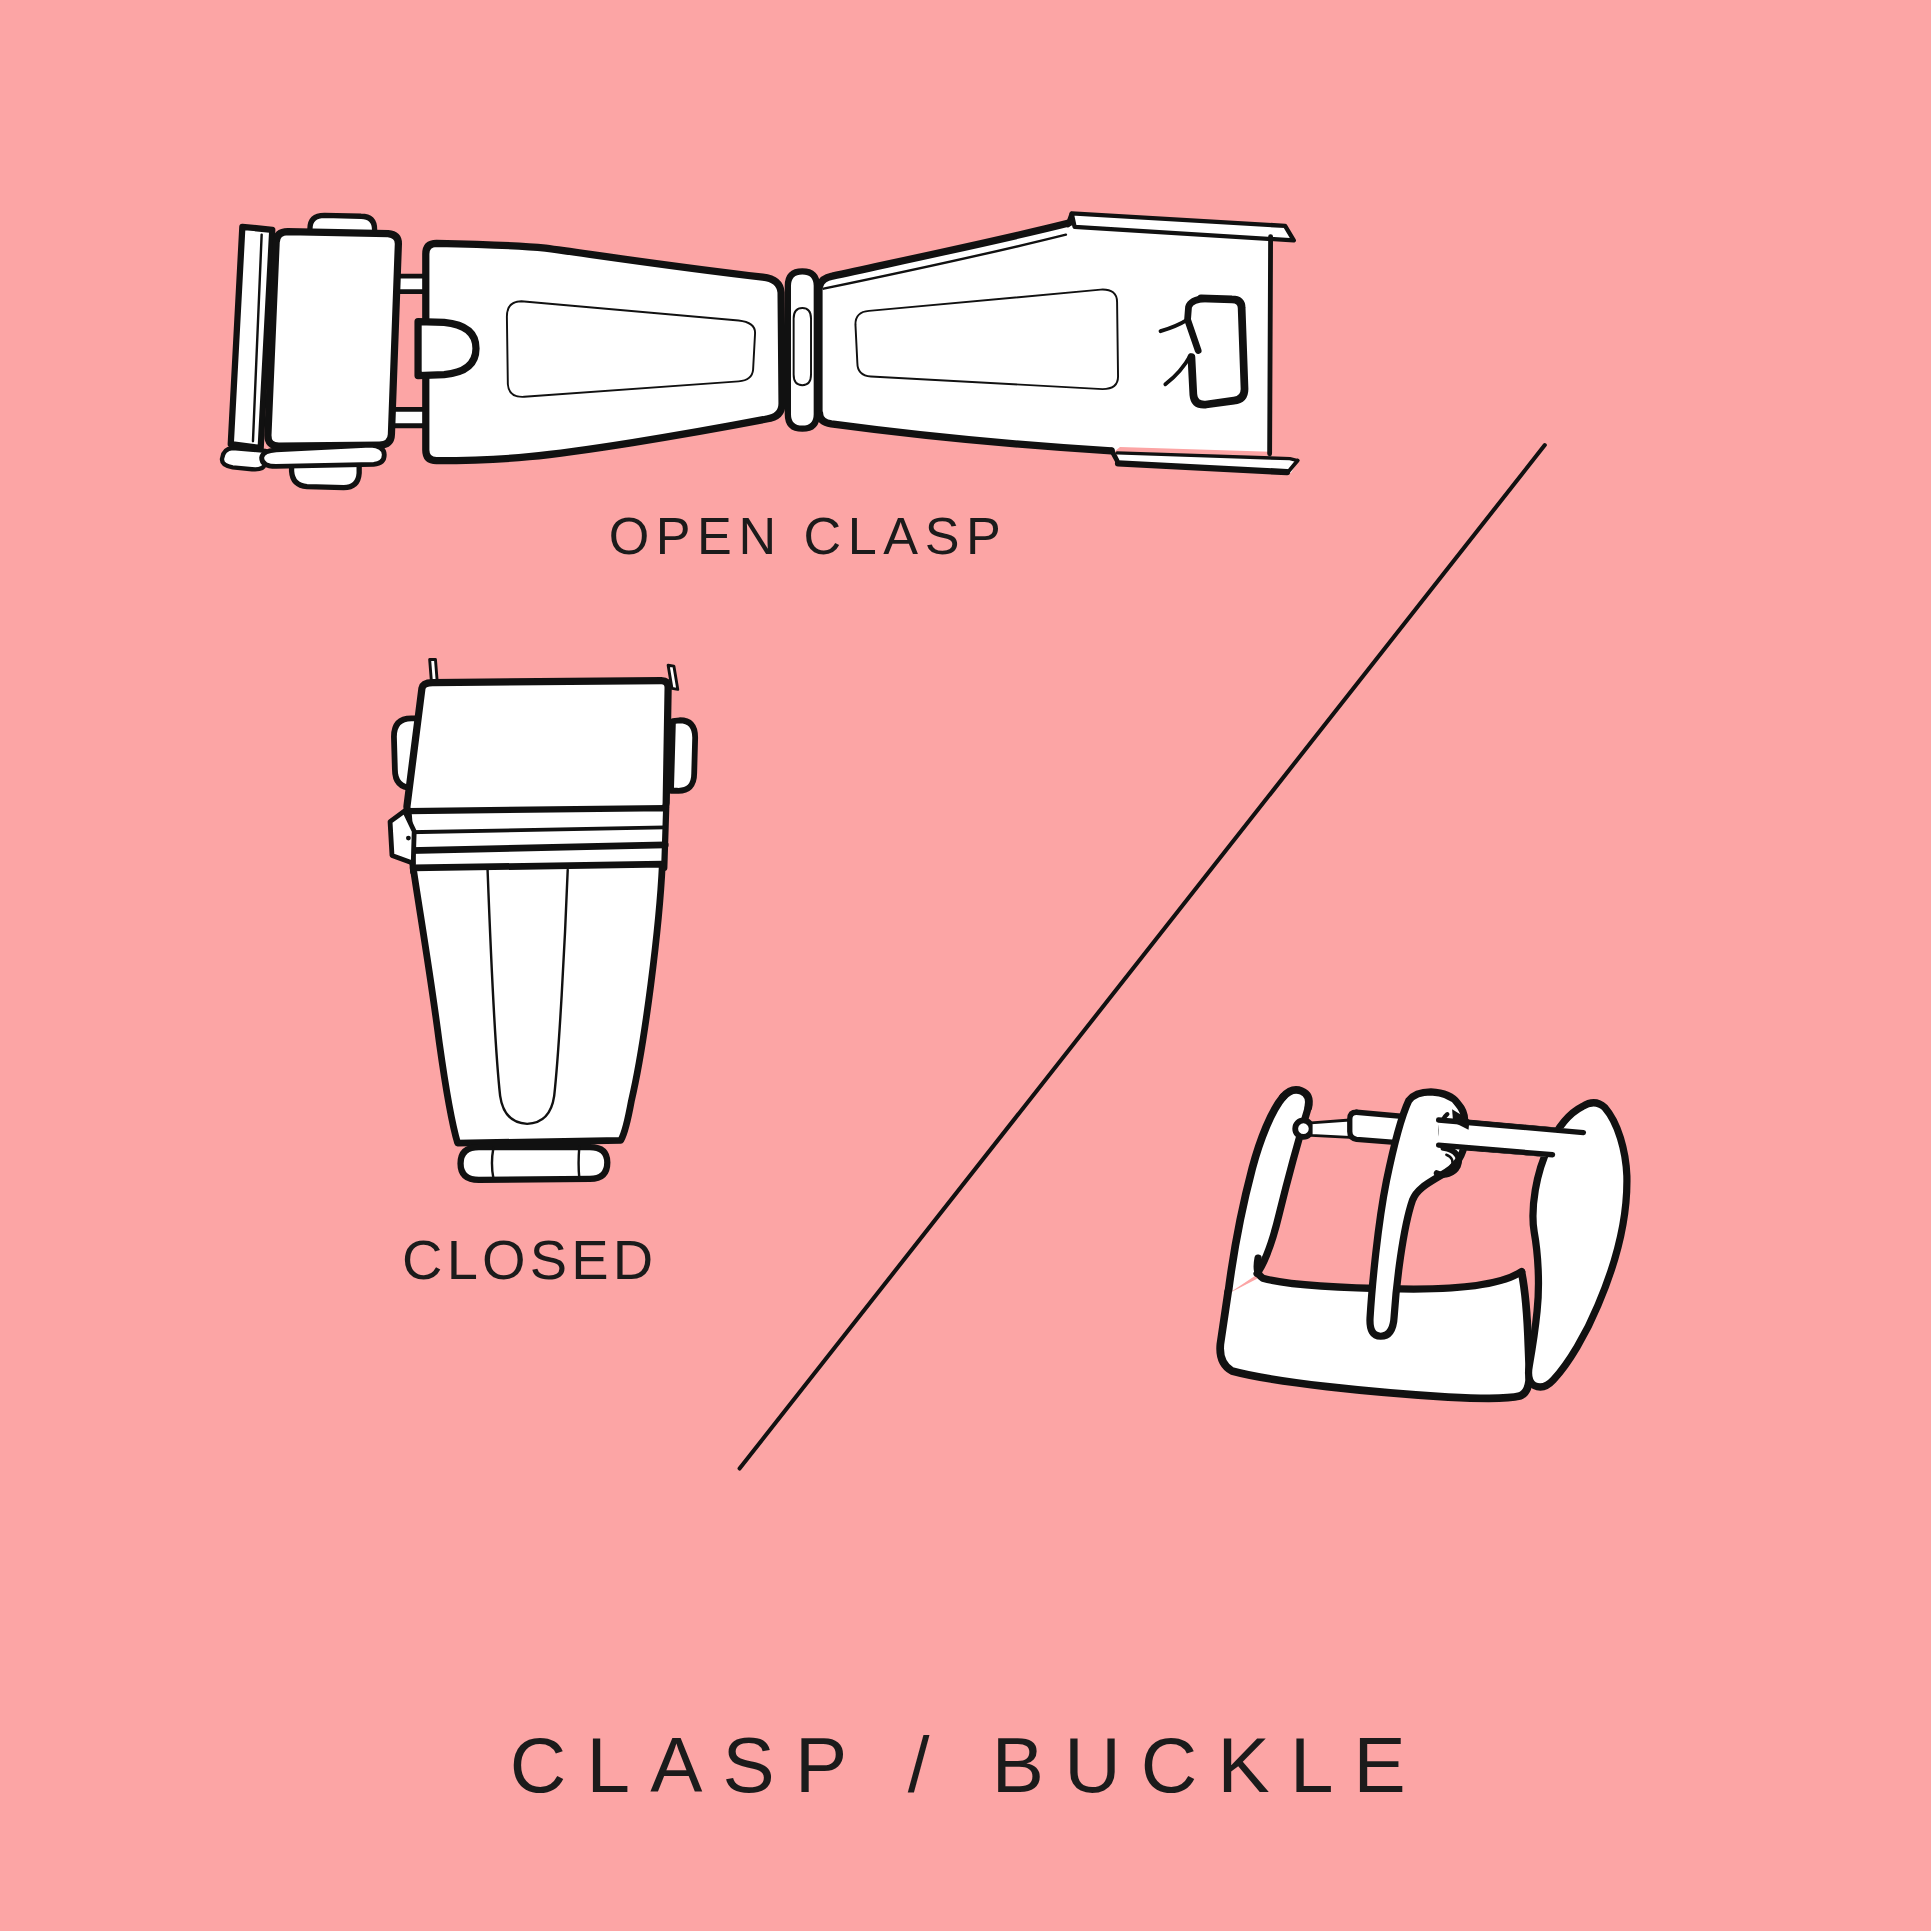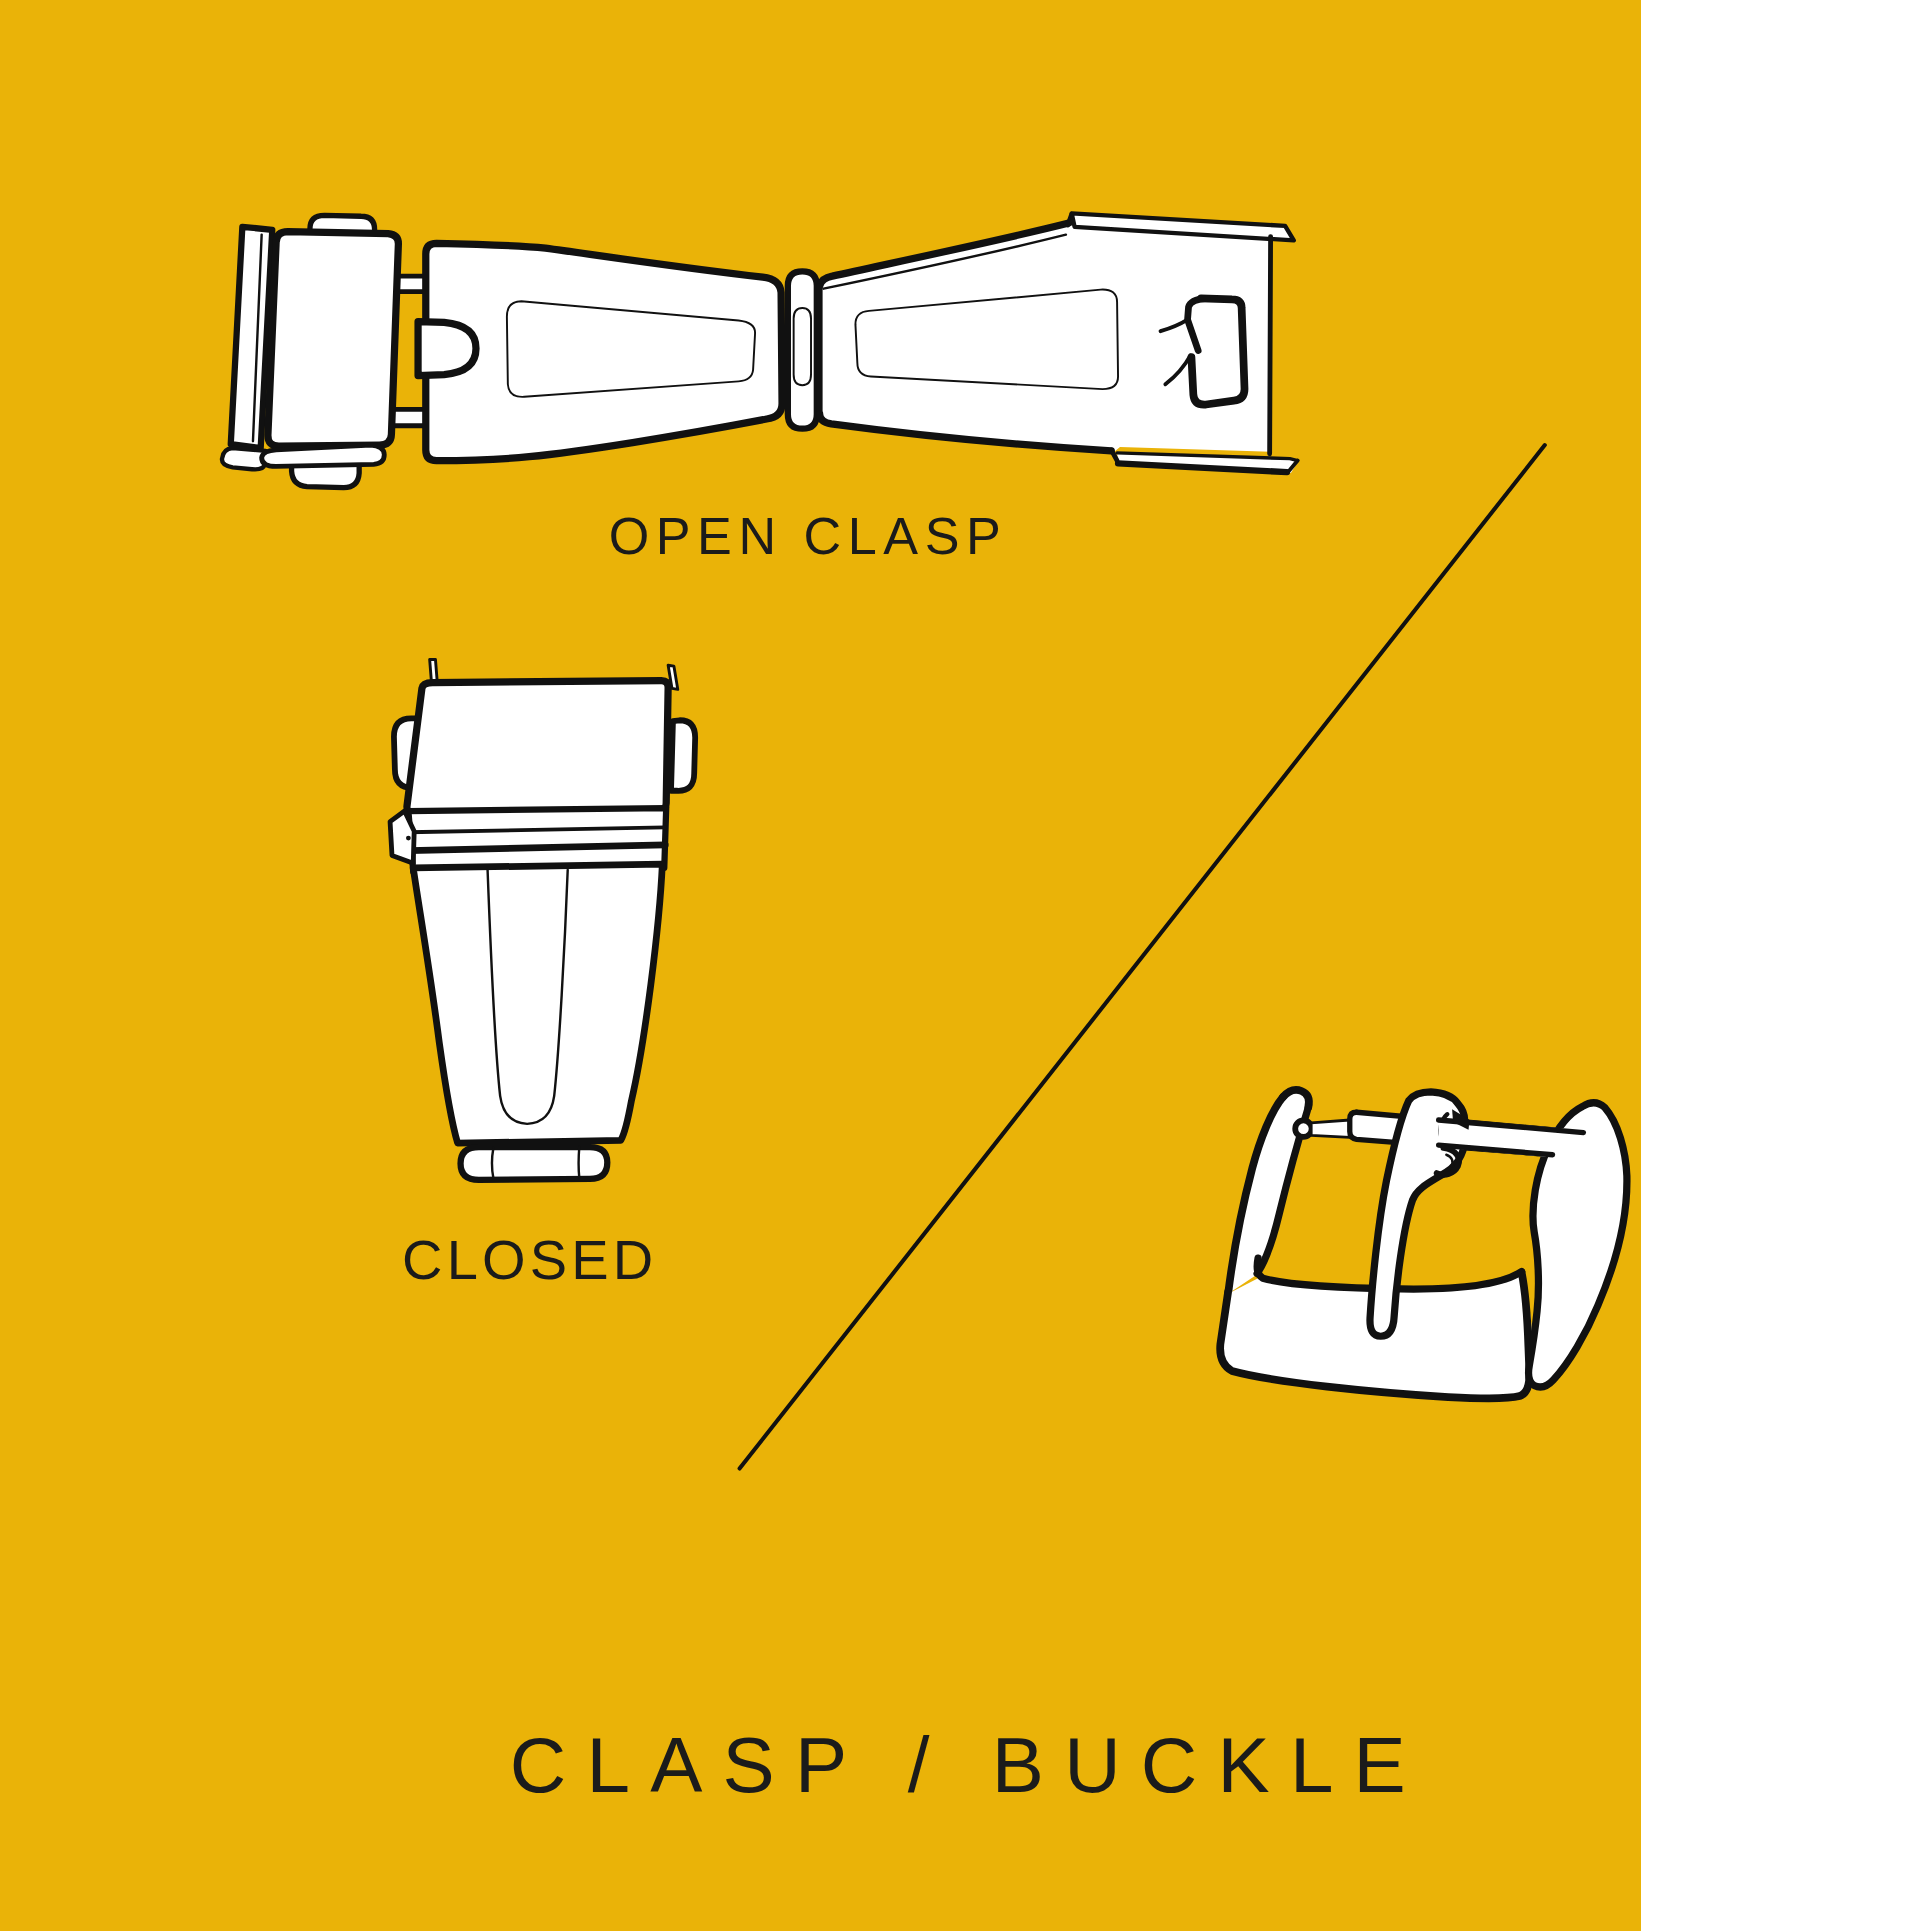--- a/index.html
+++ b/index.html
@@ -1,16 +1,16 @@
 <!DOCTYPE html>
 <html><head>
 <meta charset="utf-8">
 <style>
   html,body{margin:0;padding:0;background:#ffffff;}
-  .page{width:1641px;height:1931px;position:relative;background:#eab308;overflow:hidden;text-align:right;}
+  .page{width:1931px;height:1931px;position:relative;background:#fca5a5;overflow:hidden;text-align:right;}
   svg{position:absolute;left:0;top:0;}
   text{font-family:"Liberation Sans", sans-serif;fill:#1b1b1b;}
 </style>
 </head>
 <body>
 <div class="page">
 <svg width="1931" height="1931" viewBox="0 0 2000 2000" fill="none" stroke-linecap="round" stroke-linejoin="round">
 
   <g stroke="#111" fill="none">
 

